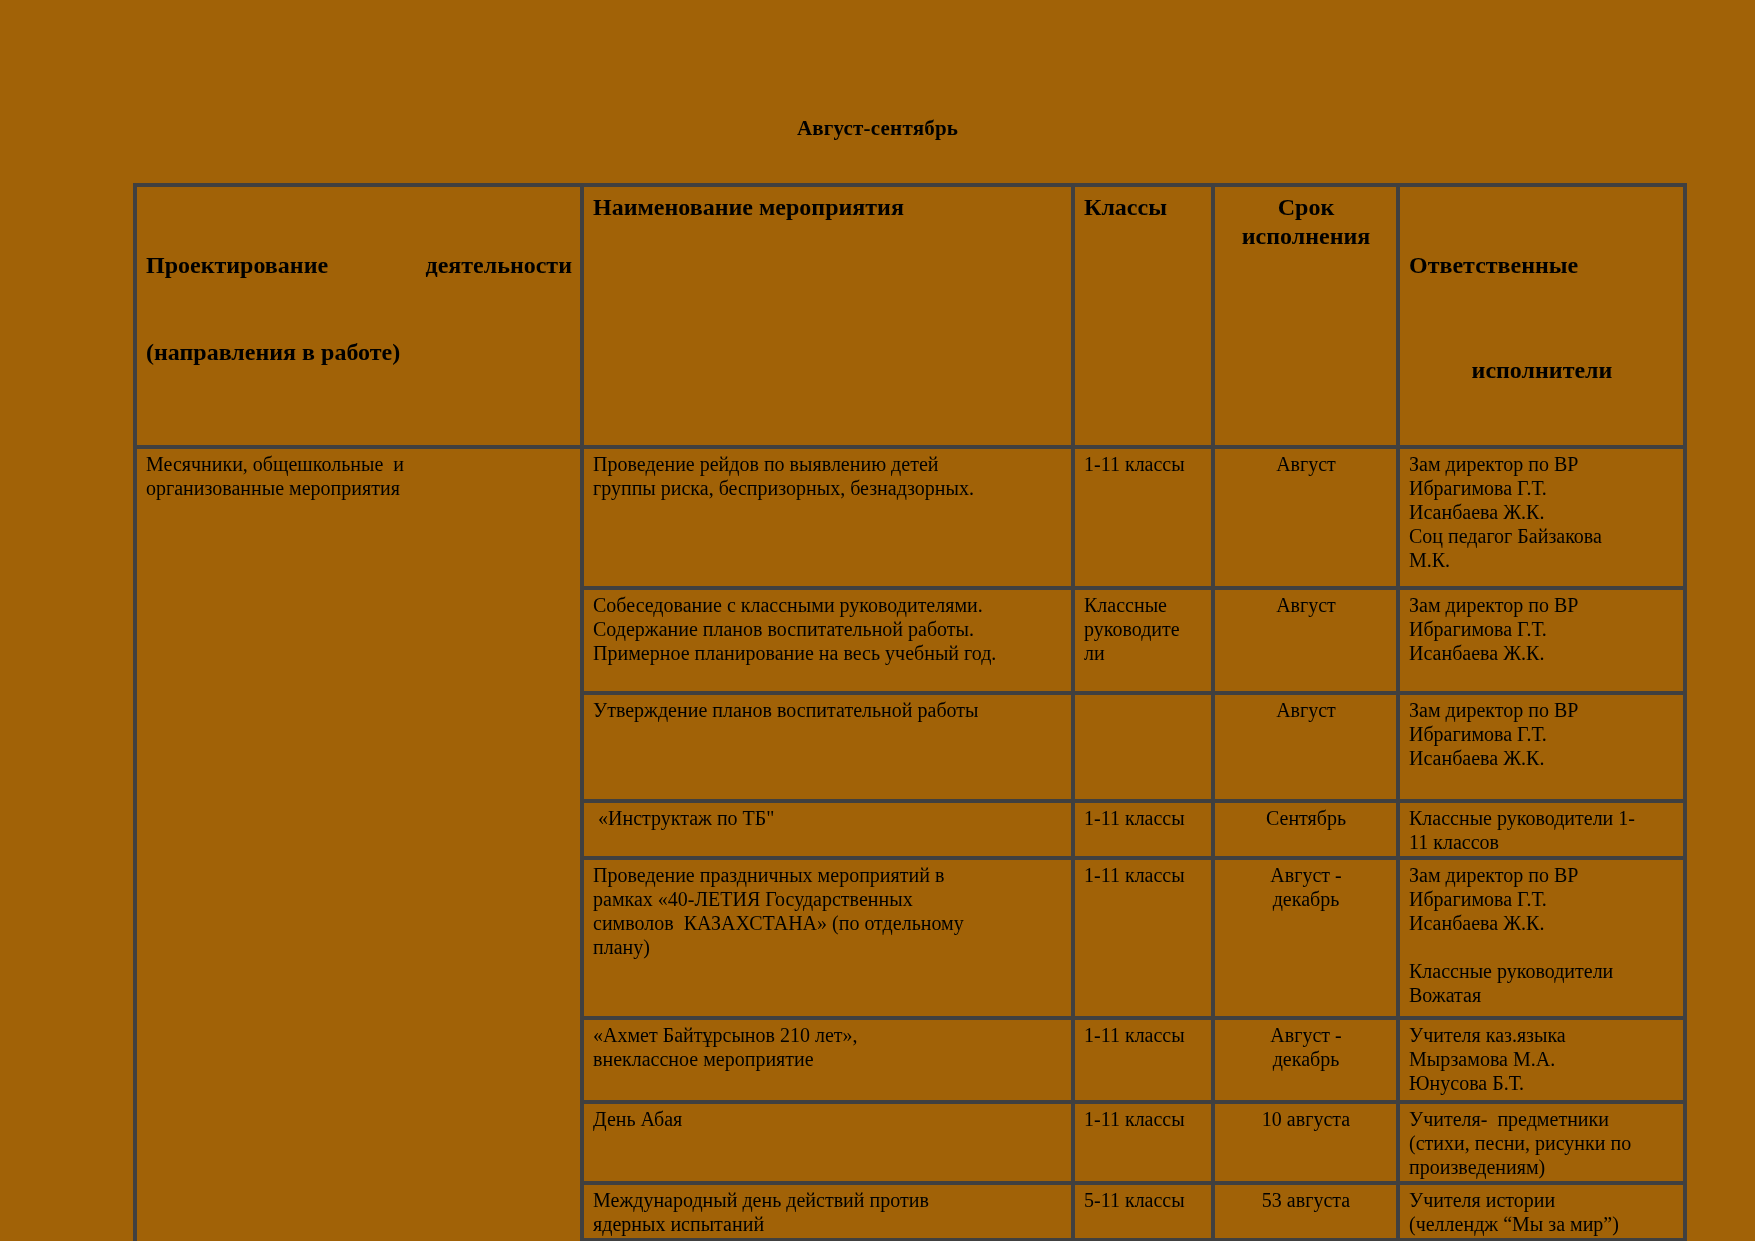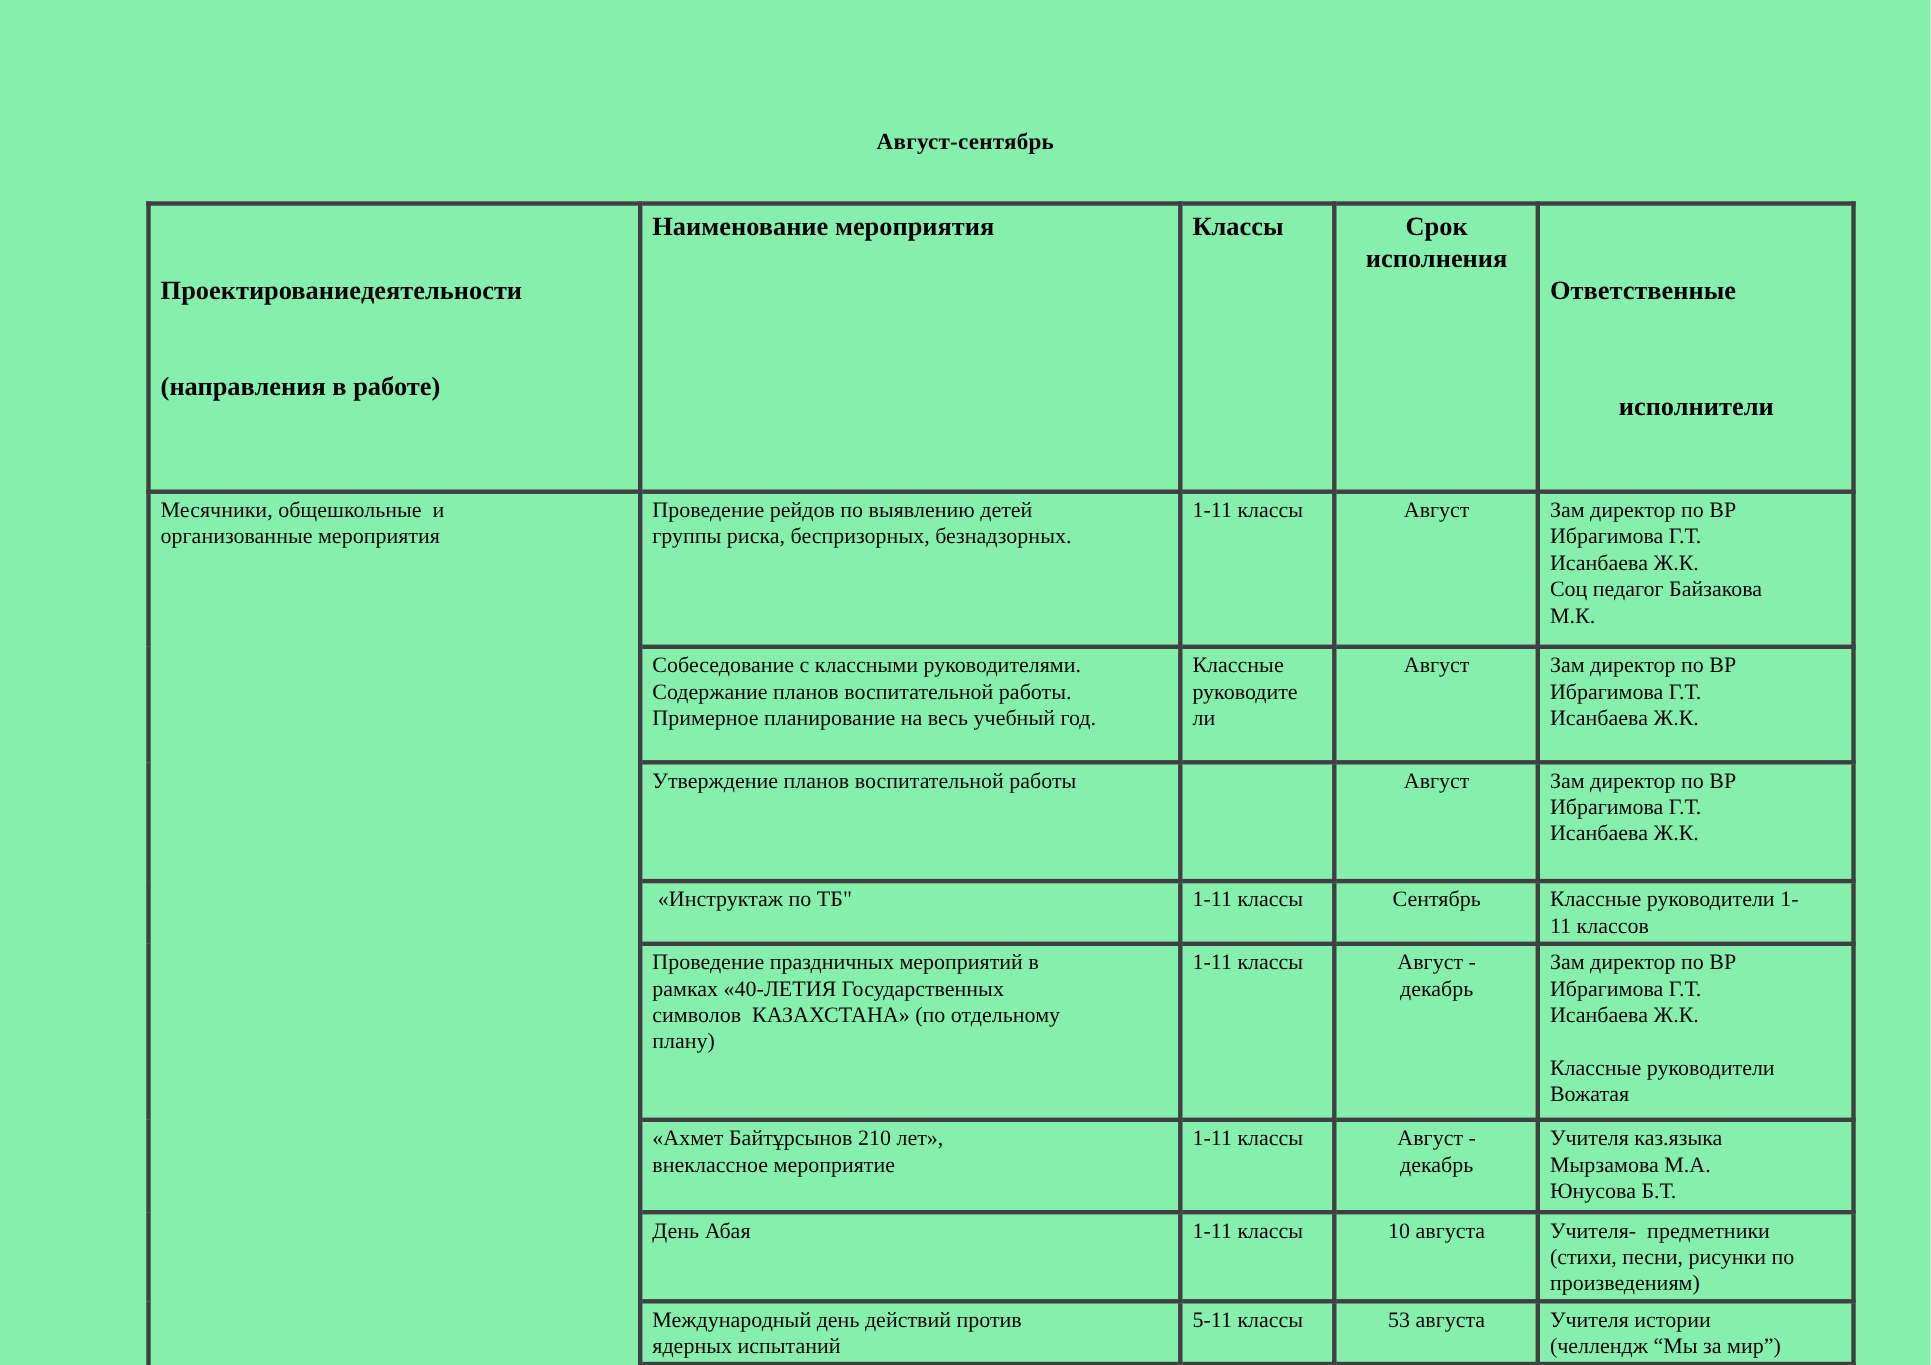--- a/index.html
+++ b/index.html
@@ -1,20 +1,20 @@
 <!DOCTYPE html>
 <html><head>
 <meta charset="utf-8">
 <style>
   html, body { margin: 0; padding: 0; background: #ffffff; }
   .page {
     position: relative;
     width: 1755px;
     height: 1241px;
-    background: #86efac;
+    background: #a16207;
     color: #000000;
     font-family: "Liberation Serif", "DejaVu Serif", serif;
     overflow: hidden;
   }
   .doc-title {
     position: absolute;
     top: 116px;
     left: 0;
     width: 100%;
     text-align: center;
@@ -44,20 +44,21 @@
   }
   .plan-table th {
     font-weight: bold;
     font-size: 24px;
     line-height: 29px;
     padding-top: 6px;
   }
   .plan-table th.center, .plan-table td.center { text-align: center; }
   .justify-line {
     display: flex;
+    justify-content: space-between;
     white-space: normal;
     font-family: Liberation Serif, serif;
   }
   .resp-header-line2 { margin-top: 18px; text-align: center; }
   .cat-cell {
     font-weight: bold;
     font-size: 24px;
     line-height: 30px;
     padding-top: 5px;
   }

